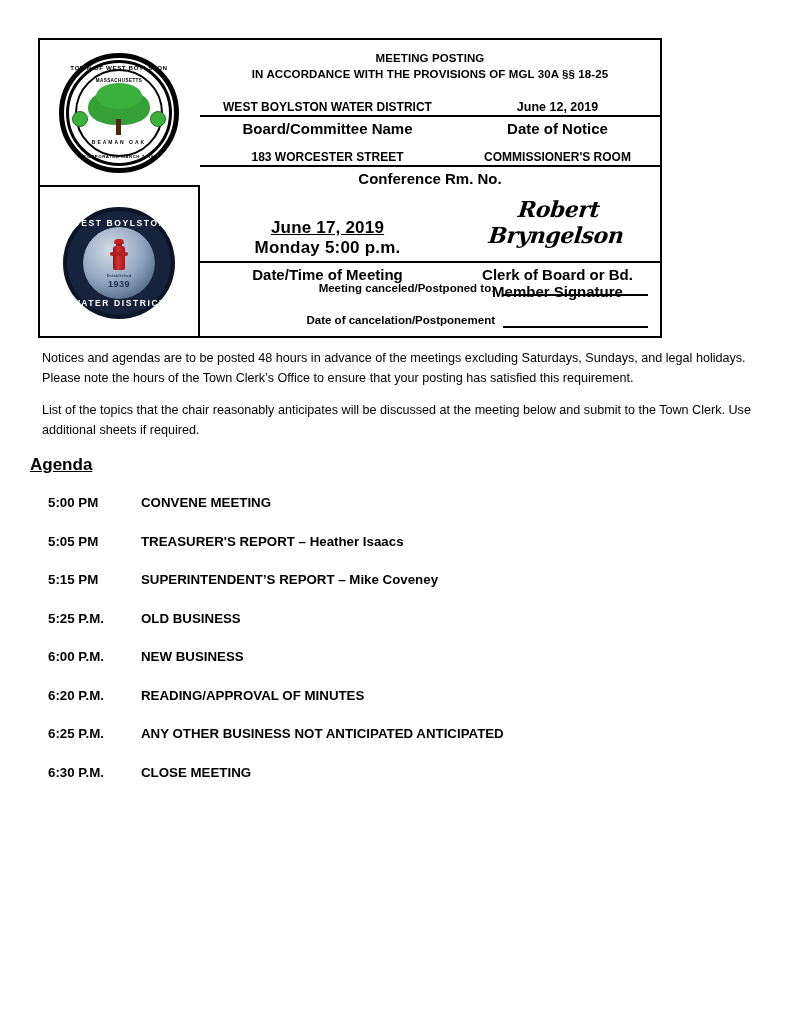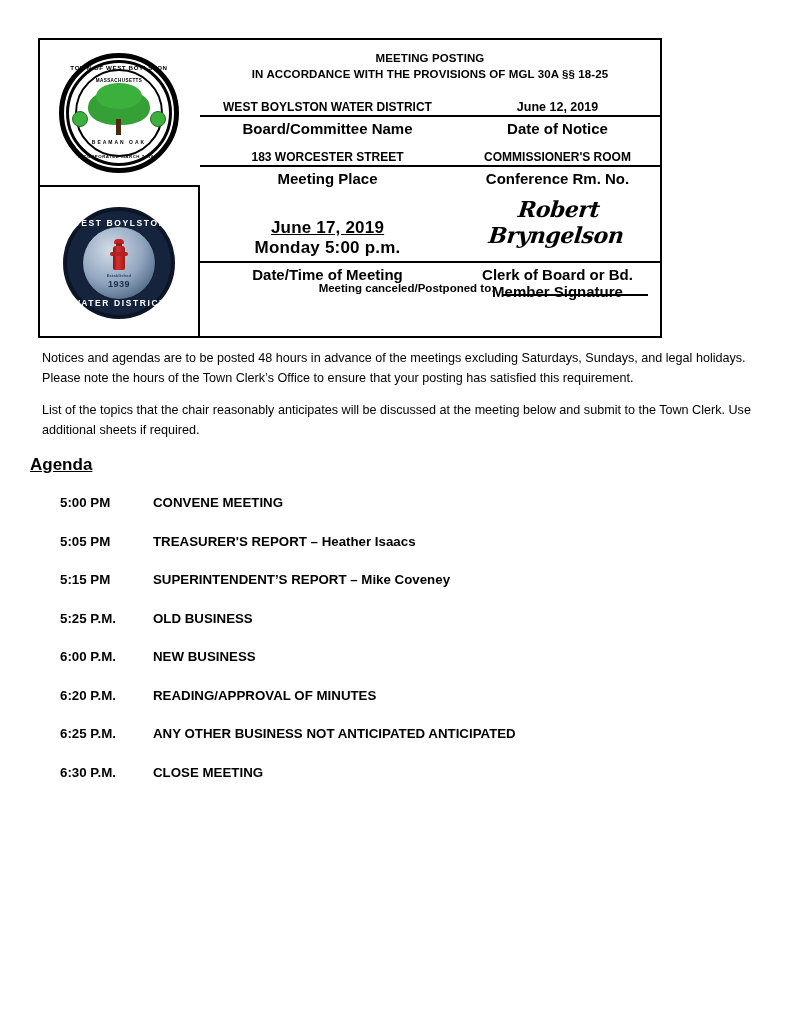--- a/index.html
+++ b/index.html
@@ -345,21 +345,20 @@
   .agenda-row {
     display: flex;
     height: 38.5px;
     align-items: flex-start;
     font-size: 13.3px;
     font-weight: bold;
   }
   .agenda-time {
     width: 93px;
     flex-shrink: 0;
-    margin-left: 12px;
   }
   .agenda-desc {
     flex: 1;
   }
 </style>
 </head>
 <body>
 
 <div class="page">
 
@@ -432,23 +431,20 @@
         <div class="two-col">
           <div class="col-a">
             <div class="val-bold">183 WORCESTER STREET</div>
           </div>
           <div class="col-b">
             <div class="val-bold">COMMISSIONER'S ROOM</div>
           </div>
         </div>
         <div class="hrule" style="margin-top:1px;"></div>
         <div class="two-col">
-          <div class="col-a">
-            <div class="caption">Meeting Place</div>
-          </div>
           <div class="col-b">
             <div class="caption">Conference Rm. No.</div>
           </div>
         </div>
       </div>
 
       <div class="row2" style="margin-top:2px; height:70px;">
         <div class="two-col" style="align-items:flex-start;">
           <div class="col-a">
             <div class="big-date">June 17, 2019</div>
@@ -467,20 +463,24 @@
             <div class="caption">Clerk of Board or Bd. Member Signature</div>
           </div>
         </div>
       </div>
 
       <div style="margin-top:15px;" class="cancel-row">
         <div class="cancel-label">Meeting canceled/Postponed to:</div>
         <div class="cancel-line"></div>
       </div>
 
+      <div style="margin-top:17px;" class="cancel-row">
+        <div class="cancel-label">Date of cancelation/Postponement</div>
+        <div class="cancel-line"></div>
+      </div>
 
     </div>
   </div>
 
   <div class="notice notice-1">Notices and agendas are to be posted 48 hours in advance of the meetings excluding Saturdays, Sundays, and legal holidays.  Please note the hours of the Town Clerk’s Office to ensure that your posting has satisfied this requirement.</div>
   <div class="notice notice-2">List of the topics that the chair reasonably anticipates will be discussed at the meeting below and submit to the Town Clerk. Use additional sheets if required.</div>
 
   <div class="agenda-heading">Agenda</div>
 
   <div class="agenda-list">

